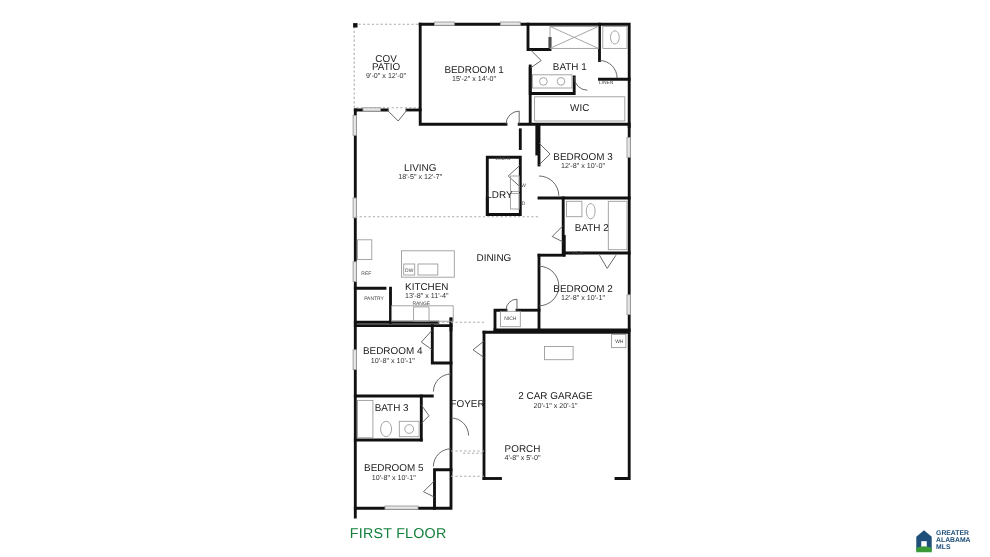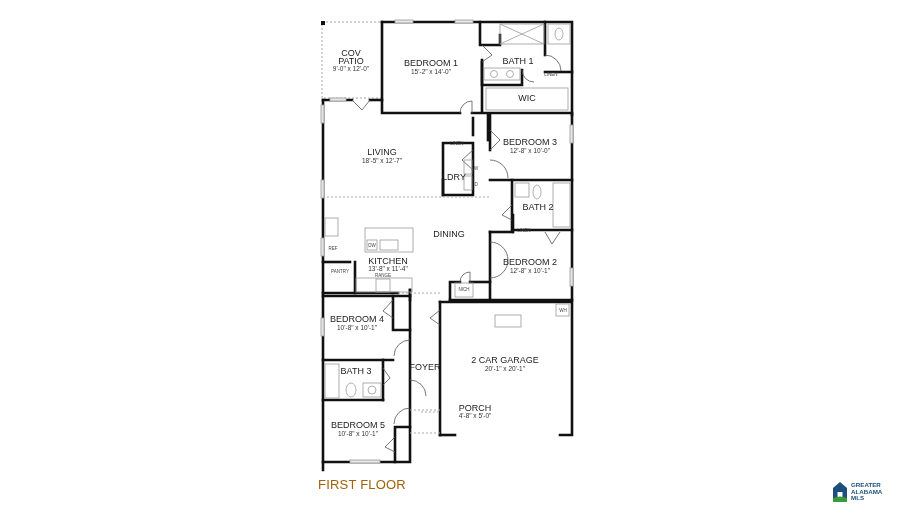--- a/index.html
+++ b/index.html
@@ -6,21 +6,21 @@
     body { width: 900px; height: 506px; position: relative; overflow: hidden; font-family: "Liberation Sans", sans-serif; }
     #plan { position: absolute; left: 0; top: 0; width: 900px; height: 506px; }
     .wall { stroke: #111; stroke-width: 2.6; fill: none; stroke-linecap: square; }
     .faint { stroke: #9a9a9a; stroke-width: 0.8; fill: none; }
     .dash { stroke: #aaa; stroke-width: 1; fill: none; stroke-dasharray: 2 2; }
     .win { fill: #e6e6e6; stroke: #9a9a9a; stroke-width: 0.8; }
     .door { stroke: #555; stroke-width: 0.8; fill: none; }
     .lbl { font-family: "Liberation Sans", sans-serif; font-size: 9px; fill: #222; text-anchor: middle; }
     .dim { font-family: "Liberation Sans", sans-serif; font-size: 6.5px; fill: #333; text-anchor: middle; }
     .tiny { font-family: "Liberation Sans", sans-serif; font-size: 4.5px; fill: #444; text-anchor: middle; }
-    .floor-title { position: absolute; left: 318px; top: 477px; font-size: 13px; color: #a16207; letter-spacing: 0.2px; }
+    .floor-title { position: absolute; left: 318px; top: 477px; font-size: 13px; color: #15803d; letter-spacing: 0.2px; }
     .logo { position: absolute; left: 832px; top: 478px; width: 68px; height: 28px; display: flex; align-items: center; }
     .logo-text { font-size: 6.2px; font-weight: bold; line-height: 6.4px; color: #1e4f7a; margin-left: 3px; }
   </style>
 </head>
 <body>
 
 <svg id="plan" viewBox="0 0 900 506" xmlns="http://www.w3.org/2000/svg">
 
   <g>
     <rect x="322" y="22" width="60" height="76" class="dash"></rect>

